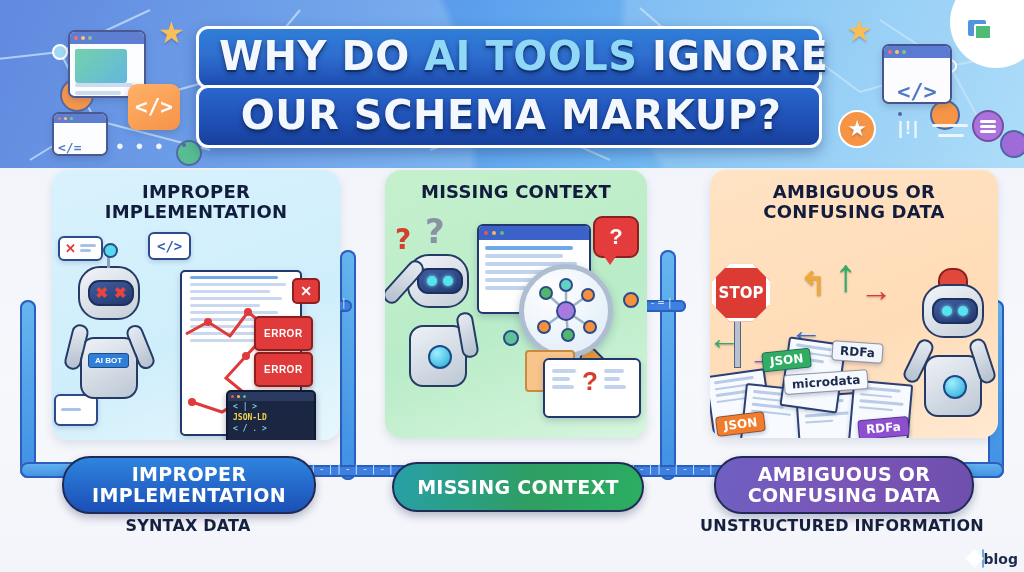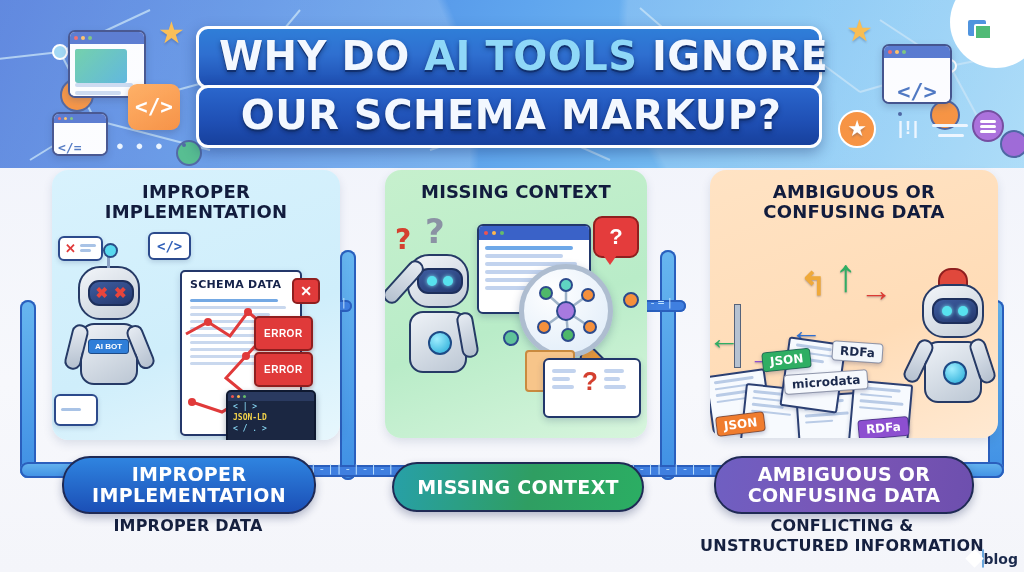--- a/index.html
+++ b/index.html
@@ -118,21 +118,21 @@
   .rb-head{width:58px;height:50px;border-radius:22px;
     background:linear-gradient(150deg,#f2f5f9,#c5ced9);border:2.5px solid #263a66;position:relative;}
   .rb-visor{position:absolute;left:8px;top:12px;width:42px;height:22px;border-radius:11px;
     background:linear-gradient(160deg,#3e5da0,#24386e);border:2px solid #1d2f5c;
     display:flex;align-items:center;justify-content:center;gap:6px;}
   .rb-x{color:#e8453c;font-weight:bold;font-size:15px;line-height:1;}
   .rb-eye{width:10px;height:10px;border-radius:50%;background:#57e2ef;box-shadow:0 0 4px #7ff0fb;}
   .rb-ant{position:absolute;left:27px;top:-16px;width:3px;height:16px;background:#8aa1c4;}
   .rb-ant:after{content:"";position:absolute;left:-4px;top:-9px;width:11px;height:11px;
     border-radius:50%;background:#58d9ef;border:2px solid #2a4d86;}
-  .rb-body{width:54px;height:58px;border-radius:14px;margin:3px auto 0;
+  .rb-body{width:54px;height:58px;border-radius:14px;margin:17px auto 0;
     background:linear-gradient(150deg,#eef2f7,#bcc7d4);border:2.5px solid #263a66;position:relative;}
   .rb-core{position:absolute;left:17px;top:18px;width:20px;height:20px;border-radius:50%;
     background:radial-gradient(circle at 35% 30%,#9feeff,#23a9d6);border:2px solid #1d4a86;}
   .rb-badge{position:absolute;left:6px;top:14px;padding:2px 6px;border-radius:3px;
     background:#2f7ed8;color:#fff;font-size:8px;font-weight:bold;border:1px solid #1d4a86;}
   .rb-arm{position:absolute;width:13px;height:42px;border-radius:8px;
     background:linear-gradient(160deg,#e7ecf3,#b3bfce);border:2.5px solid #263a66;}
 
   .doc{position:absolute;background:#fff;border:2.5px solid #24376a;border-radius:5px;
     box-shadow:0 3px 7px rgba(30,50,100,.18);overflow:hidden;}
@@ -355,21 +355,20 @@
           </div>
         </div>
         <div class="rb-body">
           <span class="rb-badge">AI BOT</span>
         </div>
         <span class="rb-arm" style="left:-10px;top:58px;transform:rotate(14deg);"></span>
         <span class="rb-arm" style="left:54px;top:58px;transform:rotate(-22deg);"></span>
       </div>
 
       <div class="doc" style="left:128px;top:48px;width:118px;height:162px;">
-        <div class="doc-title">SCHEMA DATA</div>
         <div class="ln2 b" style="width:88px"></div>
         <div class="ln2" style="width:96px"></div>
         <div class="ln2" style="width:80px"></div>
         <div class="ln2" style="width:92px"></div>
         <div class="ln2" style="width:70px"></div>
         <div class="ln2" style="width:88px"></div>
         <div class="ln2" style="width:78px"></div>
         <div class="ln2" style="width:94px"></div>
         <div class="ln2" style="width:66px"></div>
         <div class="ln2" style="width:86px"></div>
@@ -488,20 +487,21 @@
   </div>
 
   <div class="panel" id="p3">
     <div class="phead">
       <div>AMBIGUOUS OR</div>
       <div>CONFUSING DATA</div>
     </div>
     <div class="pbody">
 
       <span style="position:absolute;left:24px;top:82px;width:5px;height:62px;background:#b6c2d1;border:1.5px solid #56637a;"></span>
+      <div class="stop" style="left:2px;top:42px;">STOP</div>
 
       <span class="arrow" style="left:-2px;top:100px;color:#2fae63;">←</span>
       <span class="arrow" style="left:38px;top:118px;color:#8d4fd0;">→</span>
       <span class="arrow" style="left:90px;top:46px;color:#efa93a;">↰</span>
       <span class="arrow" style="left:124px;top:30px;font-size:46px;color:#2fae63;">↑</span>
       <span class="arrow" style="left:150px;top:52px;color:#dc3b34;">→</span>
       <span class="arrow" style="left:80px;top:92px;color:#2f6fd0;">←</span>
 
       <div class="paper" style="left:0px;top:150px;width:56px;height:72px;transform:rotate(-8deg);">
         <div class="pl" style="width:40px"></div>
@@ -566,24 +566,23 @@
     <span>MISSING CONTEXT</span>
   </div>
   <div class="cap" id="cap3">
     <span>
       <span style="display:block">AMBIGUOUS OR</span>
       <span style="display:block">CONFUSING DATA</span>
     </span>
   </div>
 
   <div class="subcap" id="sub1">
-    <div>IMPROPER DATA</div>
+    <div>SYNTAX DATA</div>
   </div>
   <div class="subcap" id="sub3">
-    <div>CONFLICTING &amp;</div>
     <div>UNSTRUCTURED INFORMATION</div>
   </div>
 
   <div class="blog-wm">
     <span class="mark"></span>
     <span class="txt">blog</span>
   </div>
 
 </div>
 

